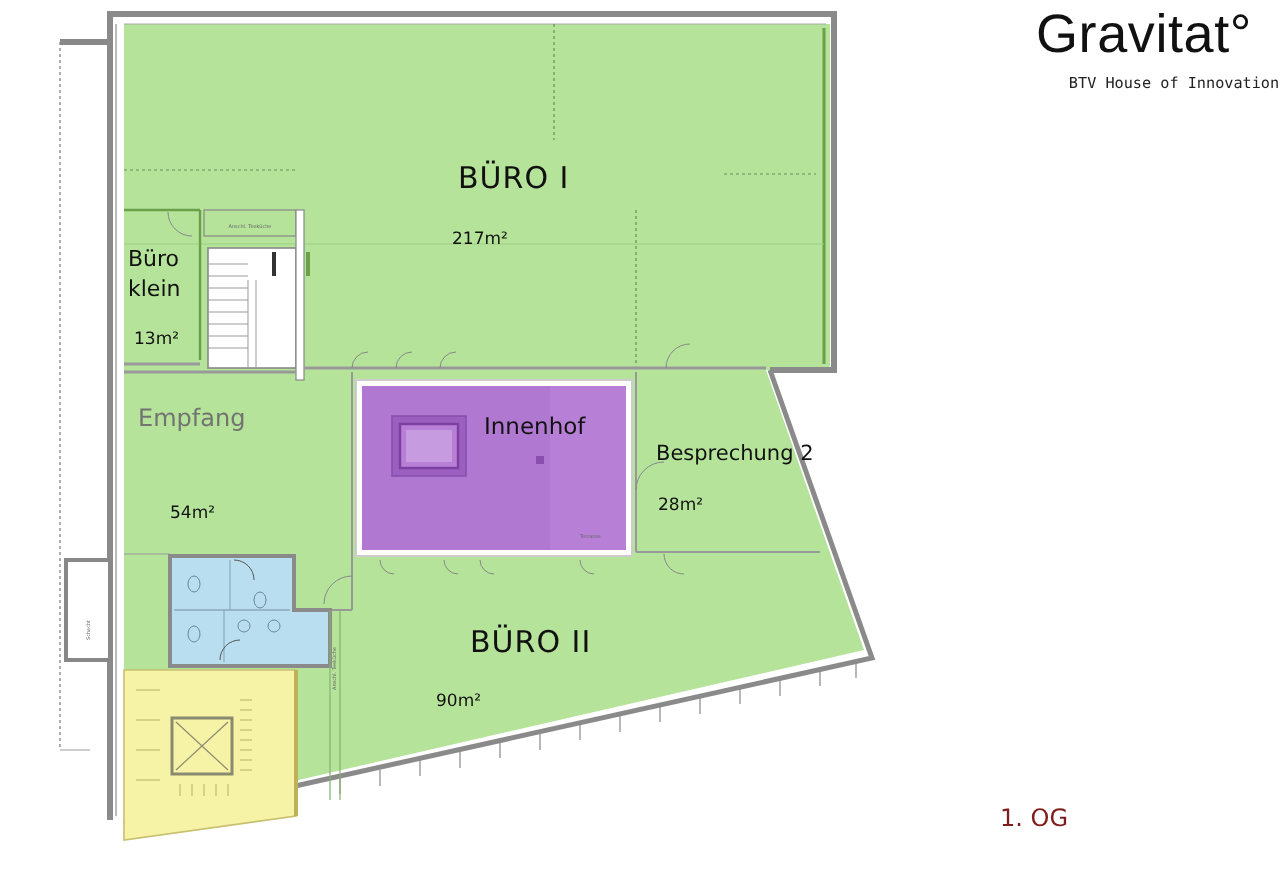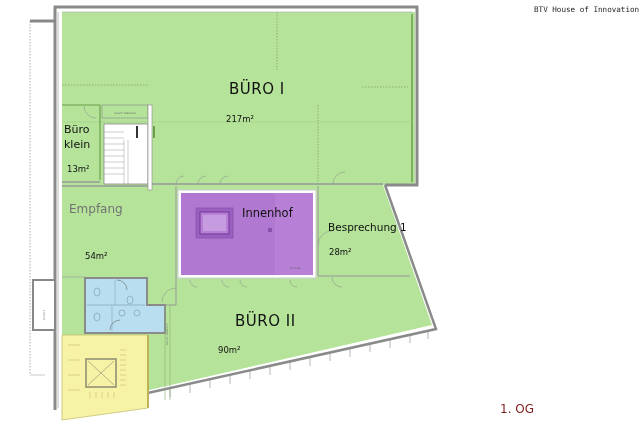--- a/index.html
+++ b/index.html
@@ -1,20 +1,20 @@
 <!DOCTYPE html>
 <html><head>
 <meta charset="utf-8">
 <style>
   html, body { margin:0; padding:0; background:#ffffff; }
   body { width:640px; height:445px; position:relative; overflow:hidden; font-family:"DejaVu Sans", sans-serif; }
   #plan { position:absolute; left:0; top:0; width:640px; height:445px; }
   .brand { position:absolute; left:518px; top:0px; width:122px; }
   .brand-name { font-family:"Liberation Sans", sans-serif; font-size:27px; font-weight:500; color:#111; letter-spacing:0.3px; line-height:30px; margin-top:2px; }
-  .brand-sub { font-family:"DejaVu Sans Mono", monospace; font-size:7.6px; color:#222; margin-top:5px; margin-left:16px; white-space:nowrap; }
+  .brand-sub { font-family:"DejaVu Sans Mono", monospace; font-size:7.6px; color:#222; margin-top:5px; margin-left:16px; white-space:nowrap;text-align:center; }
   .floor-label { position:absolute; left:500px; top:402px; font-family:"DejaVu Sans", sans-serif; font-size:12px; color:#7f1d1d; }
   .room-label { position:absolute; font-family:"DejaVu Sans", sans-serif; color:#111; white-space:nowrap; }
   .room-name { font-size:13px; }
   .room-name.big { font-size:15px; letter-spacing:0.5px;margin-left:22px; }
   .room-name.green { color:#737373; font-size:12px; }
   .room-area { font-size:8.5px; }
   .small-text { font-size:2.5px; fill:#666; font-family:"DejaVu Sans", sans-serif; }
 </style>
 </head>
 <body>
@@ -183,20 +183,21 @@
       <line x1="114" y1="392" x2="114" y2="398"></line>
       <line x1="68" y1="345" x2="80" y2="345"></line>
         <line x1="68" y1="360" x2="80" y2="360"></line>
       <line x1="68" y1="375" x2="80" y2="375"></line>
         <line x1="68" y1="390" x2="80" y2="390"></line>
     </g>
   </g>
 </svg>
 
 <div class="brand">
+  <div class="brand-name">Gravitat°</div>
   <div class="brand-sub">BTV House of Innovation</div>
 </div>
 
 <div class="room-label" style="left:207px; top:80px;">
   <div class="room-name big">BÜRO I</div>
 </div>
 <div class="room-label" style="left:214px; top:107px;margin-left:12px;">
   <span class="room-area">217m²</span>
 </div>
 
@@ -213,21 +214,21 @@
 </div>
 <div class="room-label" style="left:85px; top:244px;">
   <span class="room-area">54m²</span>
 </div>
 
 <div class="room-label" style="left:242px; top:206px;">
   <div class="room-name" style="font-size:11.5px;">Innenhof</div>
 </div>
 
 <div class="room-label" style="left:328px; top:221px;">
-  <div class="room-name" style="font-size:10.5px;">Besprechung 1</div>
+  <div class="room-name" style="font-size:10.5px;">Besprechung 2</div>
 </div>
 <div class="room-label" style="left:329px; top:240px;">
   <span class="room-area">28m²</span>
 </div>
 
 <div class="room-label" style="left:213px; top:312px;text-align:center;">
   <div class="room-name big">BÜRO II</div>
 </div>
 <div class="room-label" style="left:218px; top:338px;">
   <span class="room-area">90m²</span>

